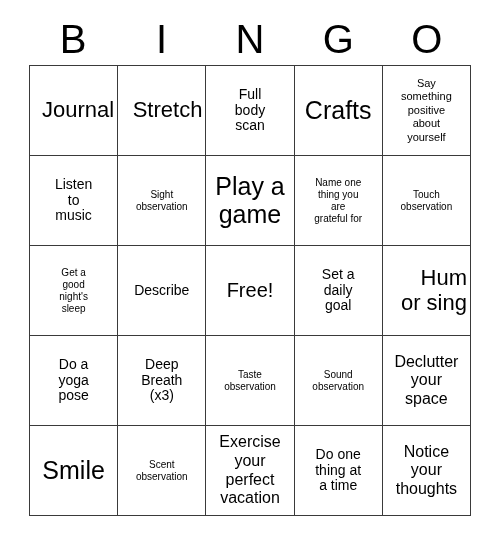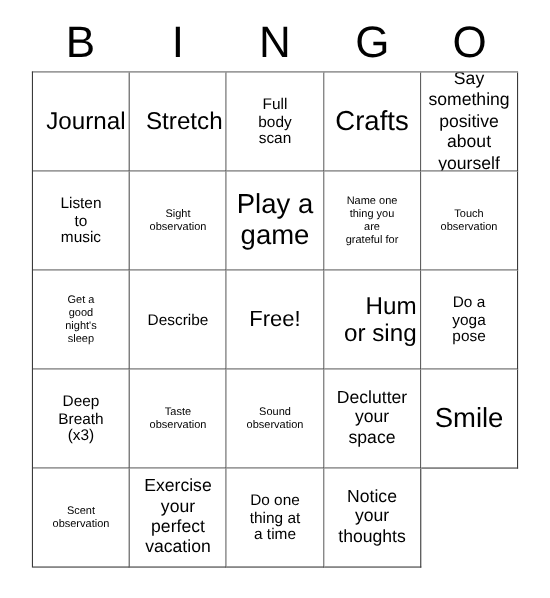--- a/index.html
+++ b/index.html
@@ -67,21 +67,21 @@
     overflow: hidden;
   }
   .cell-text {
     display: block;
     width: 100%;
     line-height: 1.12;
     white-space: pre-line;
     word-break: break-word;
   }
   
-  .sz-xs .cell-text { font-size: 16px; line-height: 1.22; }
+  .sz-xs .cell-text { font-size: 11px; line-height: 1.22; }
   .sz-s  .cell-text { font-size: 10px; line-height: 1.2; }
   .sz-m  .cell-text { font-size: 16px;   line-height: 1.16; }
   .sz-l  .cell-text { font-size: 14px;   line-height: 1.14; text-align: center; }
   .sz-xl .cell-text { font-size: 22px;   line-height: 1.12; text-align: right; }
   .sz-2xl .cell-text { font-size: 25px;  line-height: 1.1; }
   .sz-3xl .cell-text { font-size: 20px;  line-height: 1.08; }
 </style>
 </head>
 <body>
 
@@ -148,20 +148,25 @@
 good
 night's
 sleep</span>
       </div>
     <div class="cell sz-l">
         <span class="cell-text">Describe</span>
       </div>
     <div class="cell sz-3xl">
         <span class="cell-text">Free!</span>
       </div>
+    <div class="cell sz-l">
+        <span class="cell-text">Set a
+daily
+goal</span>
+      </div>
     <div class="cell sz-xl">
         <span class="cell-text">Hum
 or sing</span>
       </div>
 
     <div class="cell sz-l">
         <span class="cell-text">Do a
 yoga
 pose</span>
       </div>

